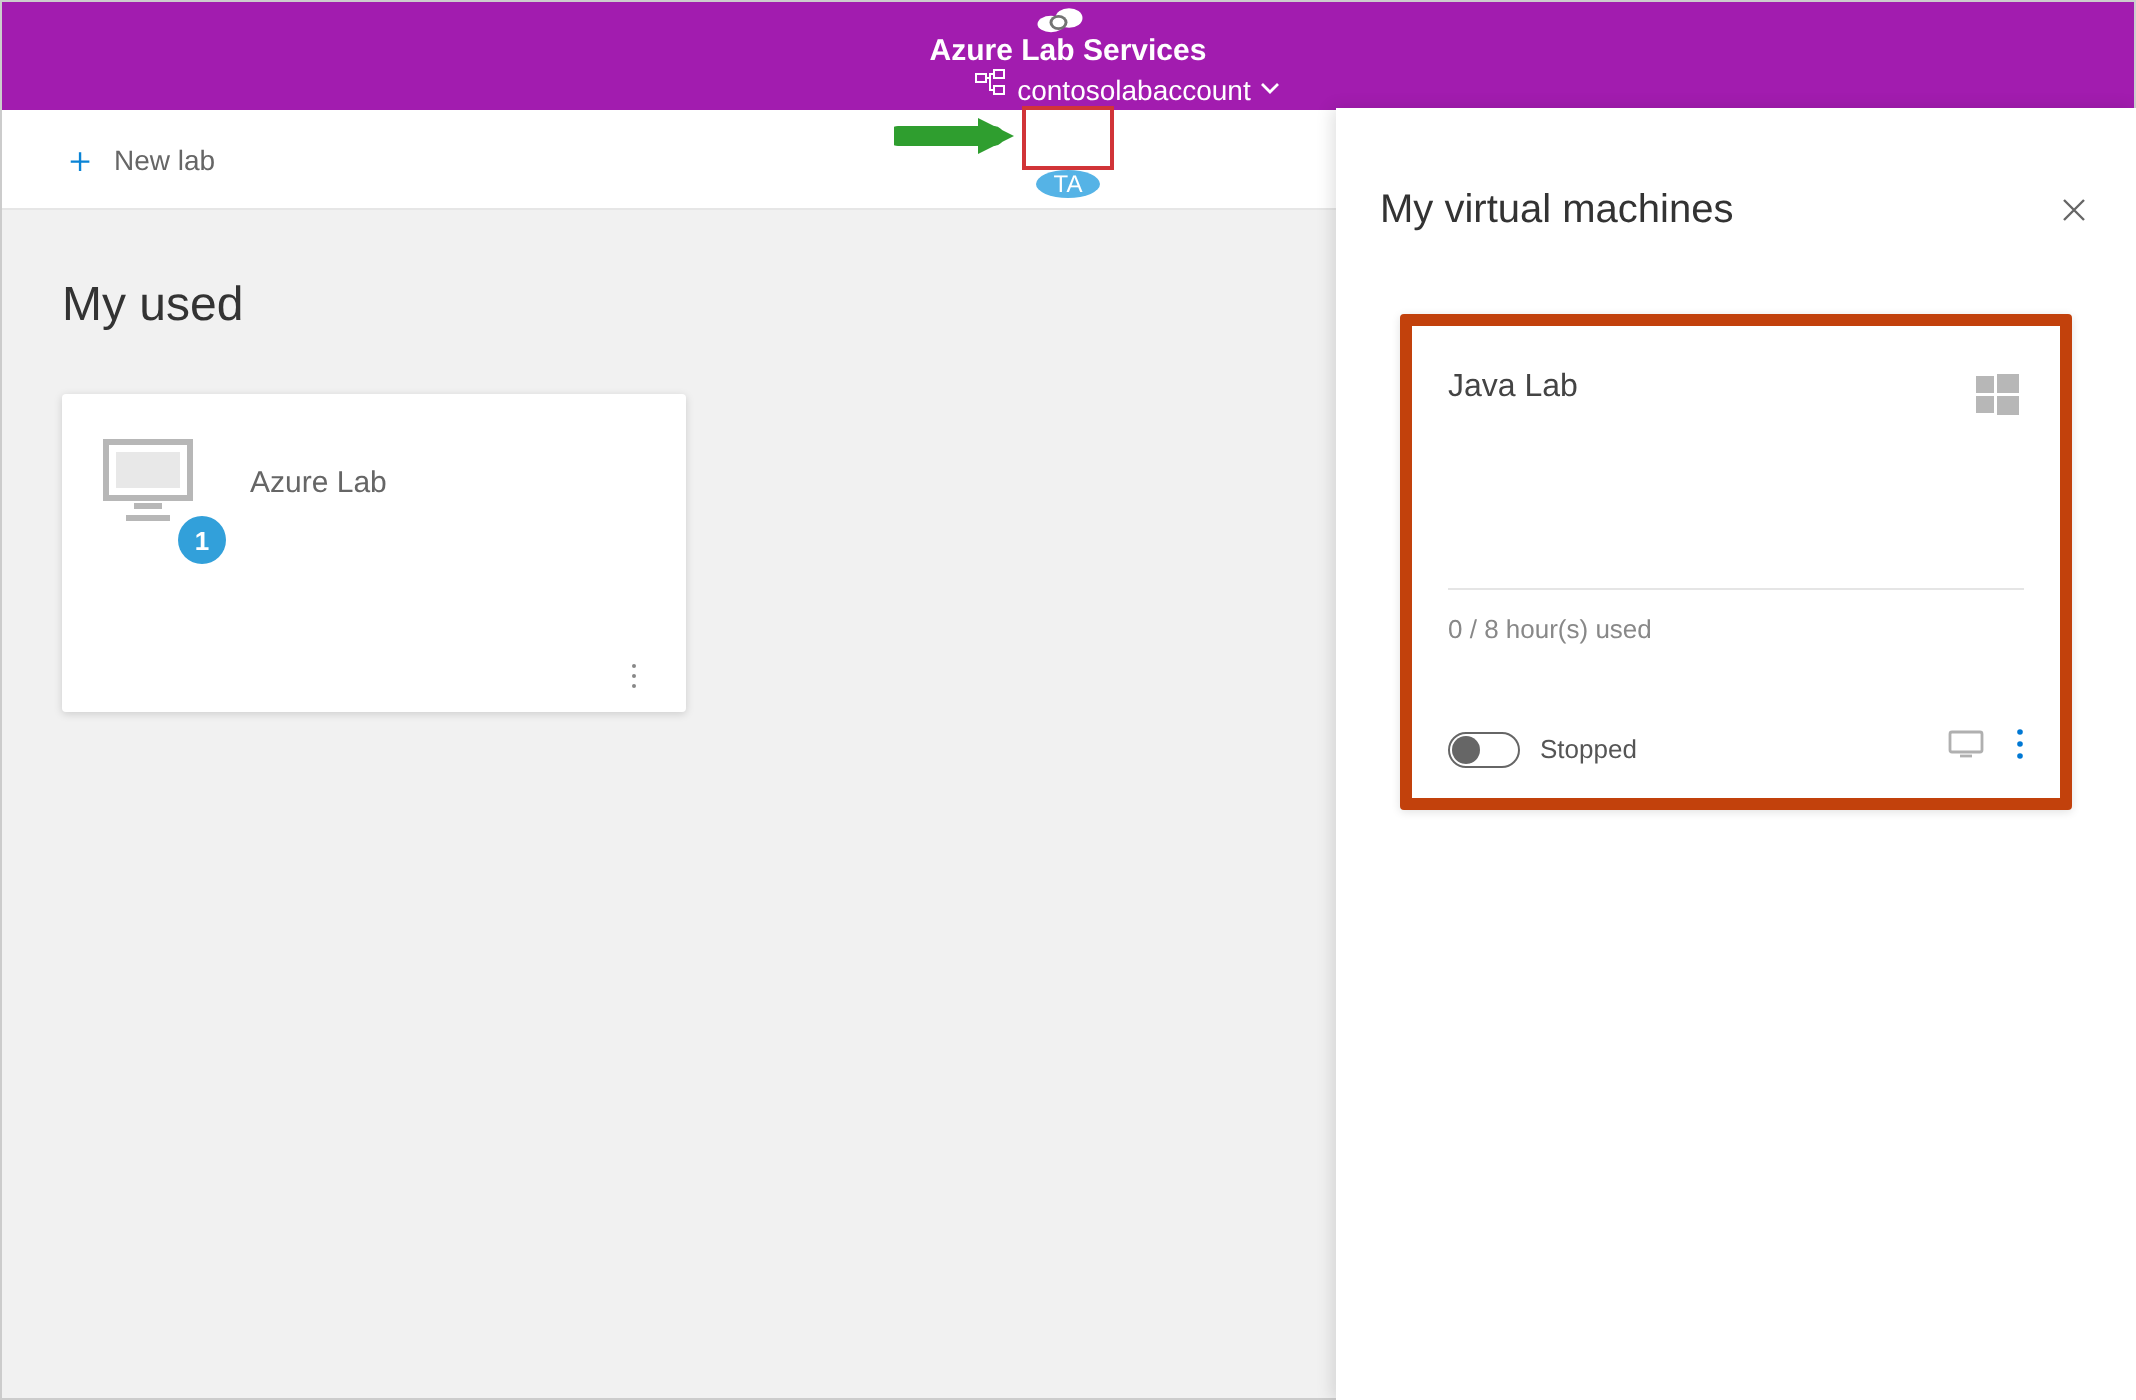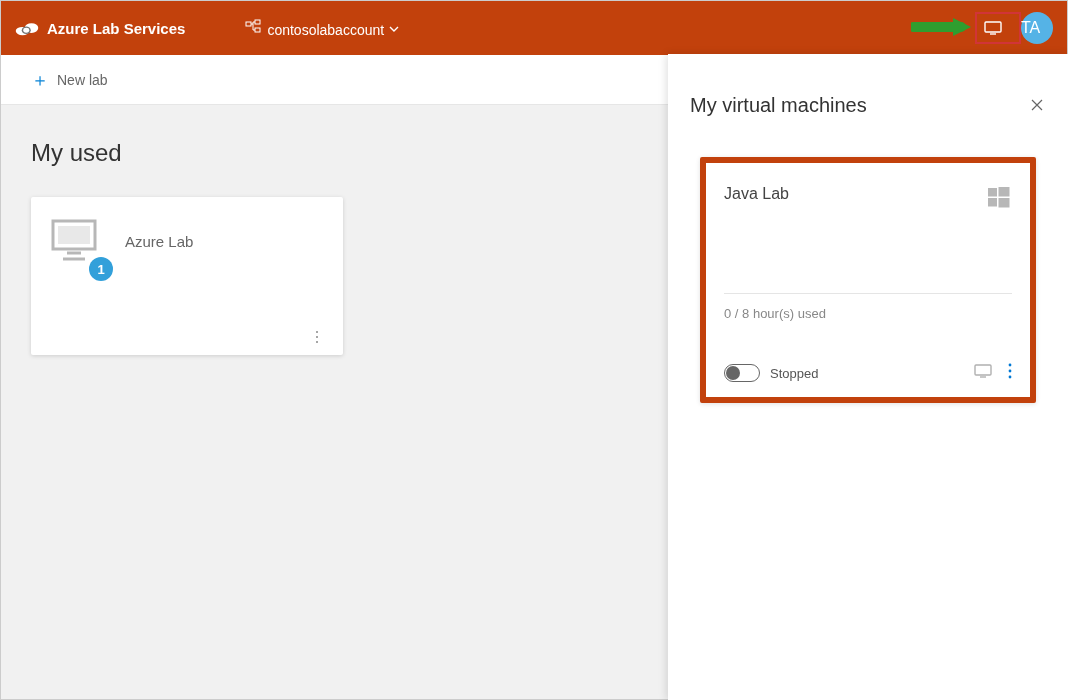--- a/index.html
+++ b/index.html
@@ -6,25 +6,26 @@
   body {
     font-family: "Segoe UI", -apple-system, sans-serif;
     background: #f1f1f1;
     width: 1068px;
     height: 700px;
     overflow: hidden;
     border: 1px solid #cccccc;
   }
   .header {
     height: 54px;
-    background: #c2410c;
+    background: #a21caf;
     display: flex;
     align-items: center;
     padding: 0 14px;
     color: #fff;
+    flex-direction: column;
   }
   .header-logo {
     width: 24px; height: 16px; margin-right: 8px;
   }
   .header-title { font-size: 15px; font-weight: 600; }
   .header-account {
     margin-left: 60px;
     display: flex; align-items: flex-end;
     font-size: 14px; color: #fff;
     cursor: pointer;
@@ -43,22 +44,22 @@
     position: relative;
   }
   .callout-arrow {
     position: absolute;
     left: -66px; top: 2px;
     width: 62px; height: 22px;
   }
   .avatar {
     width: 32px; height: 32px; border-radius: 50%;
     background: #55b3e6;
-    color: #fff; font-size: 16px; font-weight: 500;
-    display:flex;align-items:center;justify-content:flex-start;
+    color: #fff; font-size: 12px; font-weight: 500;
+    display:flex;align-items:center;justify-content:center;
     cursor:pointer;
   }
   .topbar {
     height: 50px; background:#fff;
     border-bottom: 1px solid #e6e6e6;
     display:flex; align-items:center;
     padding: 0 30px;
   }
   .new-lab {
     display:flex;align-items:center;color:#666;font-size:14px;

